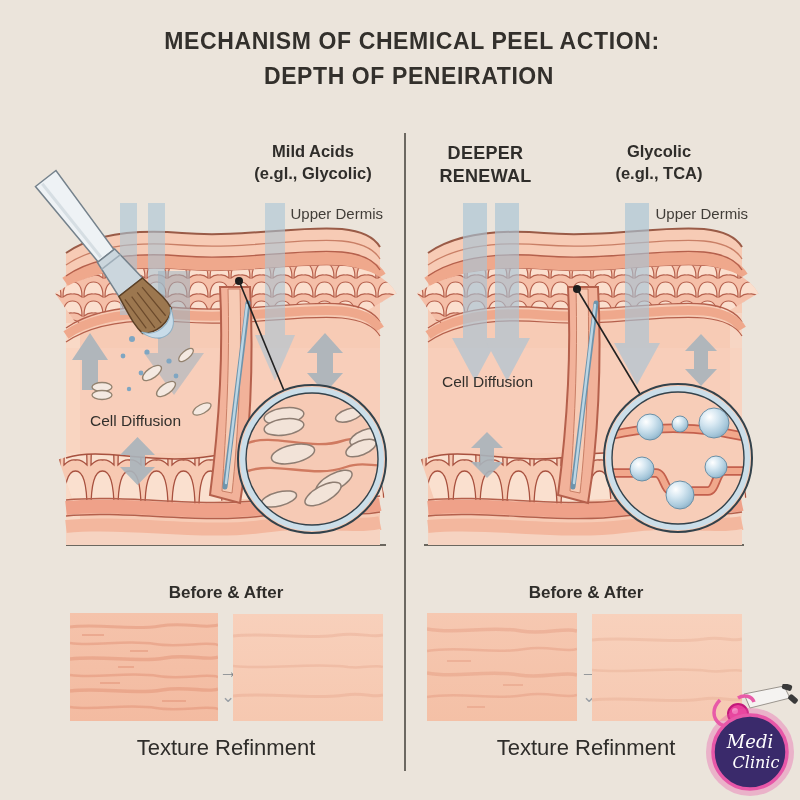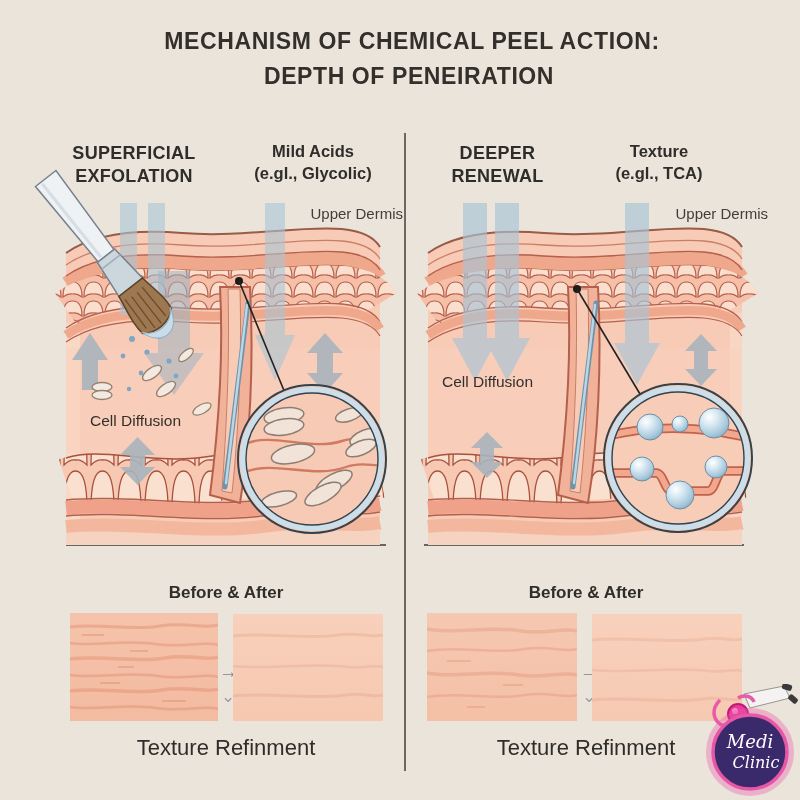--- a/index.html
+++ b/index.html
@@ -5,53 +5,49 @@
   html,body{margin:0;padding:0;}
   .canvas{
     position:relative;width:800px;height:800px;
     background:#EBE4DB;overflow:hidden;
     font-family:"Liberation Sans",sans-serif;color:#2F2D2A;
   }
   .abs{position:absolute;}
   .title{width:800px;text-align:center;font-size:23px;font-weight:600;letter-spacing:.6px;color:#33302C;}
   .colhead{text-align:center;font-size:18px;font-weight:700;line-height:23px;letter-spacing:.3px;}
   .colsub{text-align:center;font-size:16.5px;font-weight:700;line-height:22px;color:#2F2D2A;}
-  .small-label{font-size:15px;color:#413D38;margin-left:20px;}
+  .small-label{font-size:15px;color:#413D38;}
   .cell-label{font-size:15.5px;color:#33302C;text-align:center;}
   .ba-title{width:320px;text-align:center;font-size:17px;font-weight:700;color:#2F2D2A;}
   .caption{width:320px;text-align:center;font-size:22px;font-weight:400;color:#2F2D2A;}
   .vdivider{width:2px;background:#56524B;opacity:.85;}
   .hdivider{height:2px;background:#6B675F;}
   .trans-arrow{font-size:19px;color:#7C8288;line-height:1;}
   .trans-chevron{font-size:17px;color:#9AA0A6;line-height:1;}
   svg{display:block;}
   .panel-svg{overflow:visible;}
 </style>
 </head>
 <body>
 
 <div class="canvas">
 
   <div class="abs title" style="top:28px;left:0;padding-left:12px;">MECHANISM OF CHEMICAL PEEL ACTION:</div>
   <div class="abs title" style="top:63px;left:0;margin-left:9px;">DEPTH OF PENEIRATION</div>
 
-  <div class="abs colhead" style="top:142px;left:44px;width:180px;">
-    <div>SUPERFICIAL</div>
-    <div>EXFOLATION</div>
-  </div>
   <div class="abs colsub" style="top:140px;left:232px;width:162px;">
     <div>Mild Acids</div>
     <div>(e.gl., Glycolic)</div>
   </div>
-  <div class="abs colhead" style="top:142px;left:410px;width:175px;">
+  <div class="abs colhead" style="top:142px;left:398px;width:175px;">
     <div>DEEPER</div>
     <div>RENEWAL</div>
   </div>
   <div class="abs colsub" style="top:140px;left:578px;width:162px;">
-    <div>Texture</div>
+    <div>Glycolic</div>
     <div>(e.gl., TCA)</div>
   </div>
 
   <div class="abs vdivider" style="left:404px;top:133px;height:638px;"></div>
   <div class="abs hdivider" style="left:66px;top:544px;width:320px;"></div>
   <div class="abs hdivider" style="left:424px;top:544px;width:320px;"></div>
 
   <div class="abs" style="left:62px;top:203px;width:324px;height:342px;">
     <svg class="panel-svg" width="324" height="342" viewBox="0 0 324 342">
       <defs>

